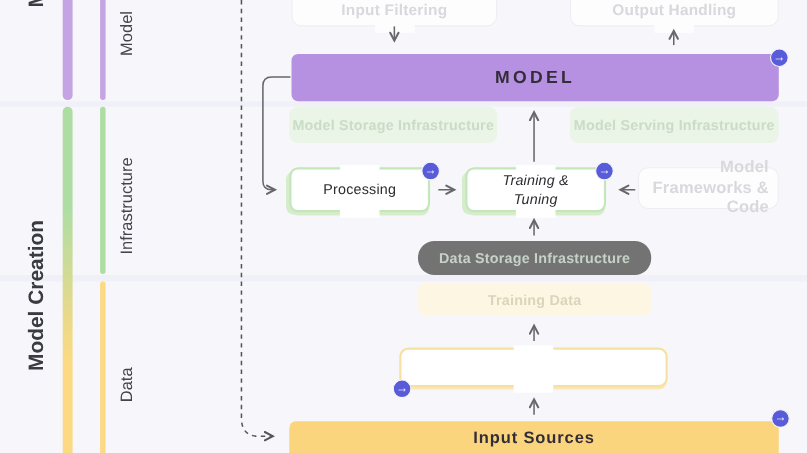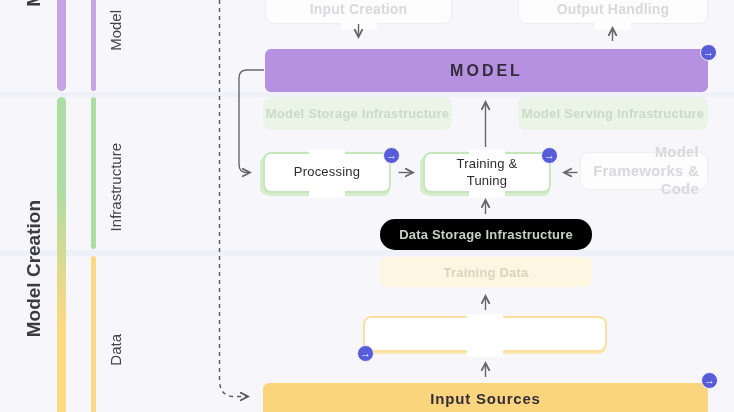--- a/index.html
+++ b/index.html
@@ -106,21 +106,21 @@
       <path d="M398.5 172.5 H413" marker-end="url(#ah)"></path>
       <path d="M577.5 172.5 H564" marker-end="url(#ah)"></path>
       <path d="M485.5 310 V296" marker-end="url(#ah)"></path>
       <path d="M485.5 377 V363" marker-end="url(#ah)"></path>
       <path d="M264 70 H247 Q239 70 239 78 V164.5 Q239 172.5 247 172.5 H250" marker-end="url(#ah)"></path>
     </g>
     <path d="M219.5 0 V380 Q219.5 395.5 233 396.5 H248" fill="none" stroke="#54545a" stroke-width="1.4" stroke-dasharray="4 4" marker-end="url(#ahd)"></path>
   </svg>
 
   <div class="card faded-white" style="left:265px;top:-15px;width:187px;height:39px;align-items:flex-end;padding-bottom:6px;">
-    <span>Input Creation</span>
+    <span>Input Filtering</span>
     <div class="notch bot"></div>
   </div>
   <div class="card faded-white" style="left:518px;top:-15px;width:190px;height:39px;align-items:flex-end;padding-bottom:6px;">
     <span>Output Handling</span>
     <div class="notch bot"></div>
   </div>
 
   <div class="hero" id="model-box">
     <span>MODEL</span>
   </div>
@@ -138,33 +138,33 @@
   <div class="card active-card green-card" style="left:263px;top:152px;width:128px;height:41px;">
     <span>Processing</span>
     <div class="notch top"></div>
     <div class="notch bot"></div>
   </div>
   <div class="golink" style="left:383px;top:147px;">
     <span>→</span>
   </div>
 
   <div class="card active-card green-card nowrap-off" style="left:423px;top:152px;width:128px;height:41px;">
-    <span style="display:inline-block;width:90px;">Training &amp; Tuning</span>
+    <span style="display:inline-block;width:90px;font-style:italic;">Training &amp; Tuning</span>
     <div class="notch top"></div>
     <div class="notch bot"></div>
   </div>
   <div class="golink" style="left:541px;top:147px;">
     <span>→</span>
   </div>
 
   <div class="card faded-white nowrap-off" style="left:580px;top:152px;width:128px;height:38px;font-size:15px;line-height:1.25;text-align:right;">
     <span style="display:inline-block;width:110px;">Model Frameworks &amp; Code</span>
   </div>
 
-  <div class="card faded-green" style="left:380px;top:219px;width:212px;height:31px;background:#000000;color:#c6d2c8;border-radius:15px;">
+  <div class="card faded-green" style="left:380px;top:219px;width:212px;height:31px;background:#737373;color:#c6d2c8;border-radius:15px;">
     <span>Data Storage Infrastructure</span>
   </div>
 
   <div class="card faded-yellow" style="left:380px;top:257px;width:212px;height:30px;">
     <span>Training Data</span>
   </div>
 
   <div class="card active-card yellow-card" style="left:363px;top:316px;width:244px;height:36px;">
     <div class="notch top"></div>
     <div class="notch bot"></div>

